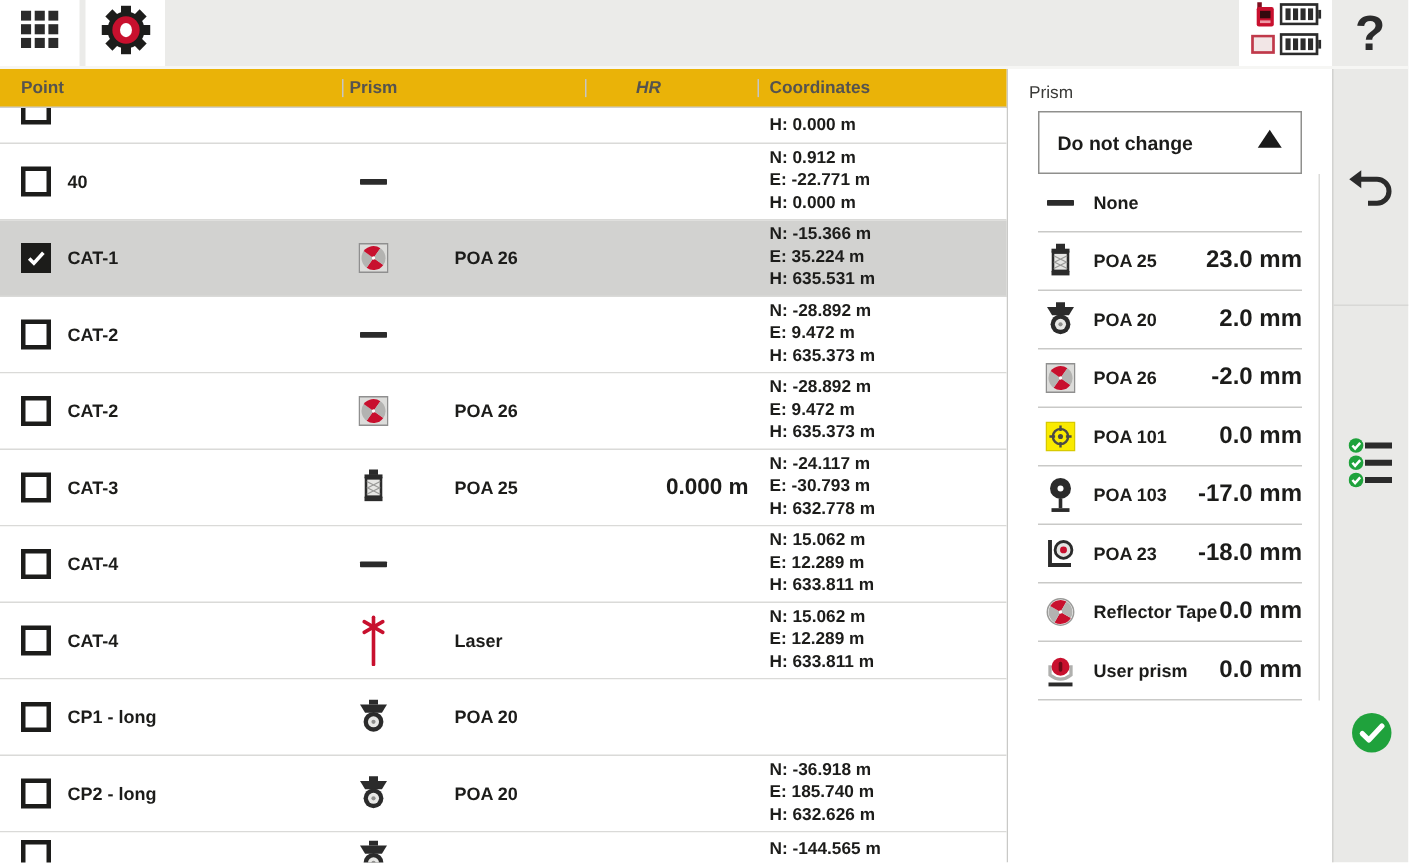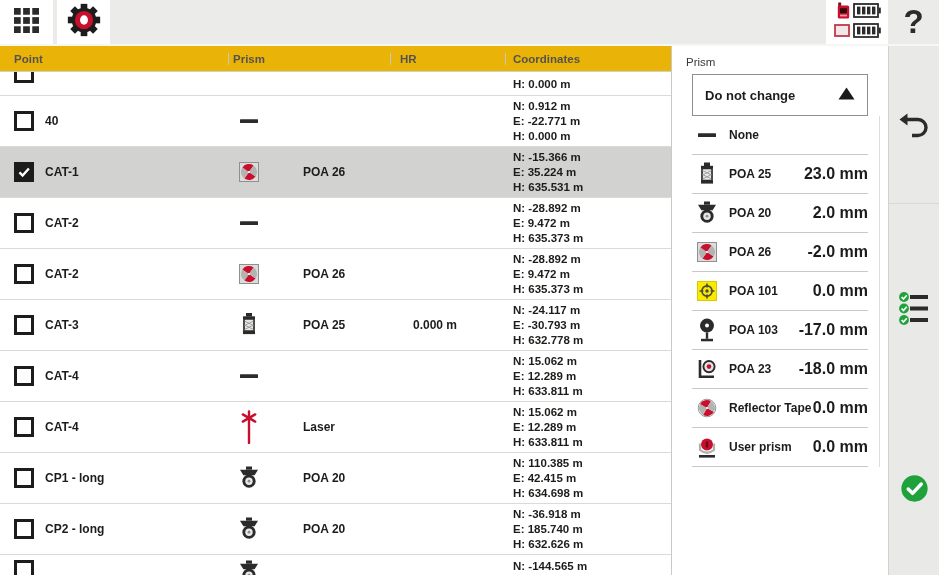--- a/index.html
+++ b/index.html
@@ -22,33 +22,33 @@
           align-items:center;justify-content:center;font-size:33px;font-weight:bold;color:#2b2b2b;}
 
   
   .content{position:absolute;top:46px;bottom:0;left:0;right:0;display:flex;}
 
   
   .table-area{width:672px;box-sizing:border-box;border-right:1px solid #c9c9c7;background:#fff;}
   .thead{position:relative;height:25px;background:#eab308;border-bottom:1px solid #cfcfcd;
          font-size:11.5px;font-weight:bold;color:#55534f;}
   .thead span{position:absolute;top:50%;transform:translateY(-50%);}
-  .th-point{left:14px;} .th-prism{left:233px;} .th-hr{left:400px;} .th-coords{left:513px;}
+  .th-point{left:14px;} .th-prism{left:233px;} .th-hr{left:424px;font-style:italic;} .th-coords{left:513px;}
   .th-sep{position:absolute;top:0;bottom:0;width:1px;background:#c6c6c4;}
 
   .trow{position:relative;height:50px;border-bottom:1px solid #dadad8;background:#fff;overflow:hidden;}
   .trow.selected{background:#d2d2d0;}
   .trow>span{position:absolute;top:50%;transform:translateY(-50%);}
   .cb{left:14px;width:14px;height:14px;border:3px solid #1c1c1a;background:#fff;
       display:flex;align-items:center;justify-content:center;}
   .cb.checked{background:#1c1c1a;}
   .pname{left:45px;font-size:12px;font-weight:bold;}
   .picon{left:236px;width:26px;display:flex;justify-content:center;align-items:center;}
   .plabel{left:303px;font-size:12px;font-weight:bold;}
-  .hrval{left:413px;font-size:12px;font-weight:bold;}
+  .hrval{left:444px;font-size:15px;font-weight:bold;}
   .coords{left:513px;font-size:11.5px;font-weight:bold;line-height:15px;}
 
   .partial-top{height:23px;}
   .partial-top .cb{top:0;transform:translateY(-9px);}
   .partial-bottom{height:22px;border-bottom:none;}
   .partial-bottom>span{top:5px;transform:none;}
   .partial-bottom .coords{top:4px;}
 
   
   .panel{width:216px;background:#fff;display:flex;flex-direction:column;box-sizing:border-box;}
@@ -312,25 +312,20 @@
               <svg width="22" height="24" viewBox="0 0 22 24">
    <rect x="8" y="0.5" width="6" height="3.2" fill="#2b2b2b"></rect>
    <path d="M2 3.7 H20 L16.6 9.2 H5.4 Z" fill="#2b2b2b"></path>
    <circle cx="11" cy="15.2" r="6.6" fill="#2b2b2b"></circle>
    <circle cx="11" cy="15.2" r="3.7" fill="#e8e8e6"></circle>
    <circle cx="11" cy="15.2" r="1.4" fill="#8f8f8d"></circle>
               </svg>
             </span>
             <span class="plabel">POA 20</span>
             <span class="hrval"></span>
-            <span class="coords">
-              <div>N: 110.385 m</div>
-              <div>E: 42.415 m</div>
-              <div>H: 634.698 m</div>
-            </span>
           </div>
           <div class="trow">
             <span class="cb"></span>
             <span class="pname">CP2 - long</span>
             <span class="picon">
               <svg width="22" height="24" viewBox="0 0 22 24">
    <rect x="8" y="0.5" width="6" height="3.2" fill="#2b2b2b"></rect>
    <path d="M2 3.7 H20 L16.6 9.2 H5.4 Z" fill="#2b2b2b"></path>
    <circle cx="11" cy="15.2" r="6.6" fill="#2b2b2b"></circle>
    <circle cx="11" cy="15.2" r="3.7" fill="#e8e8e6"></circle>

